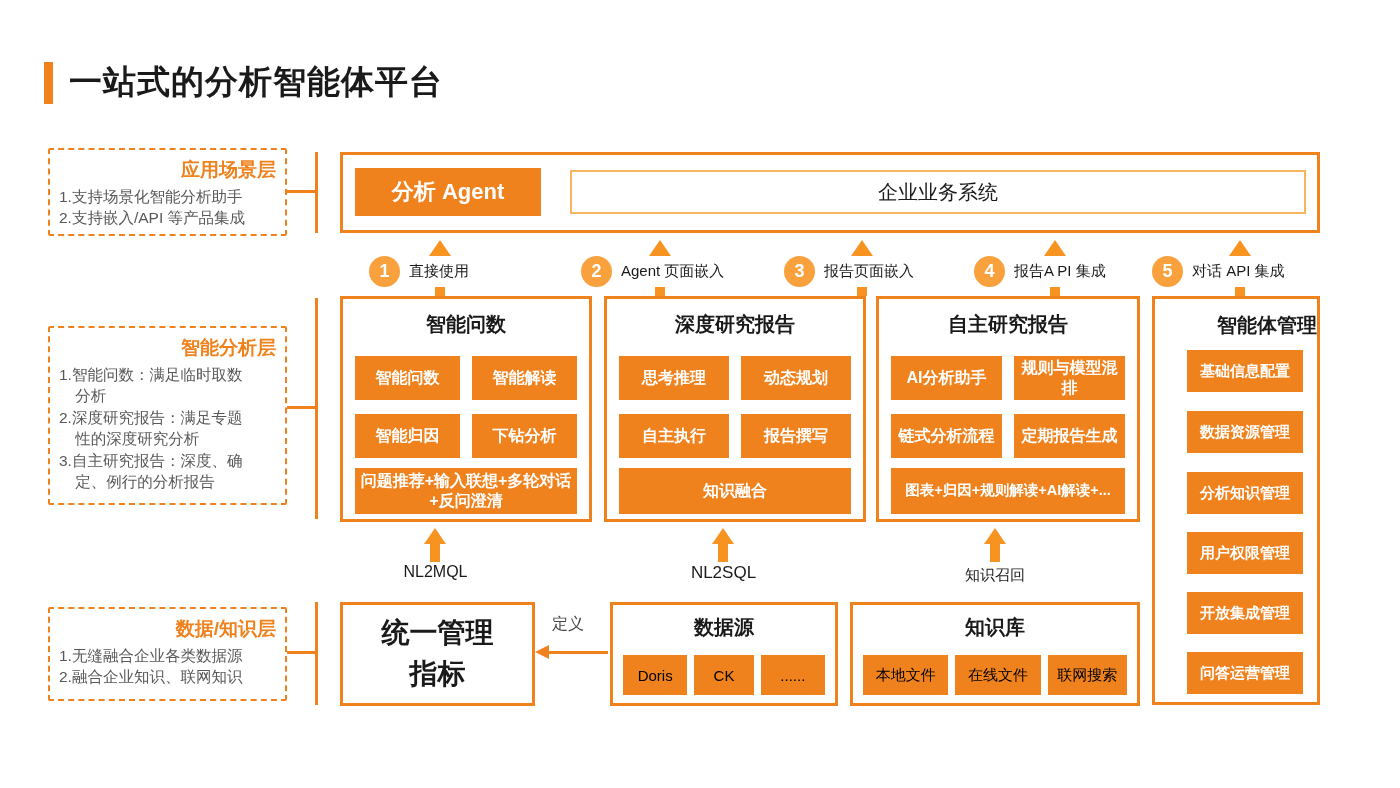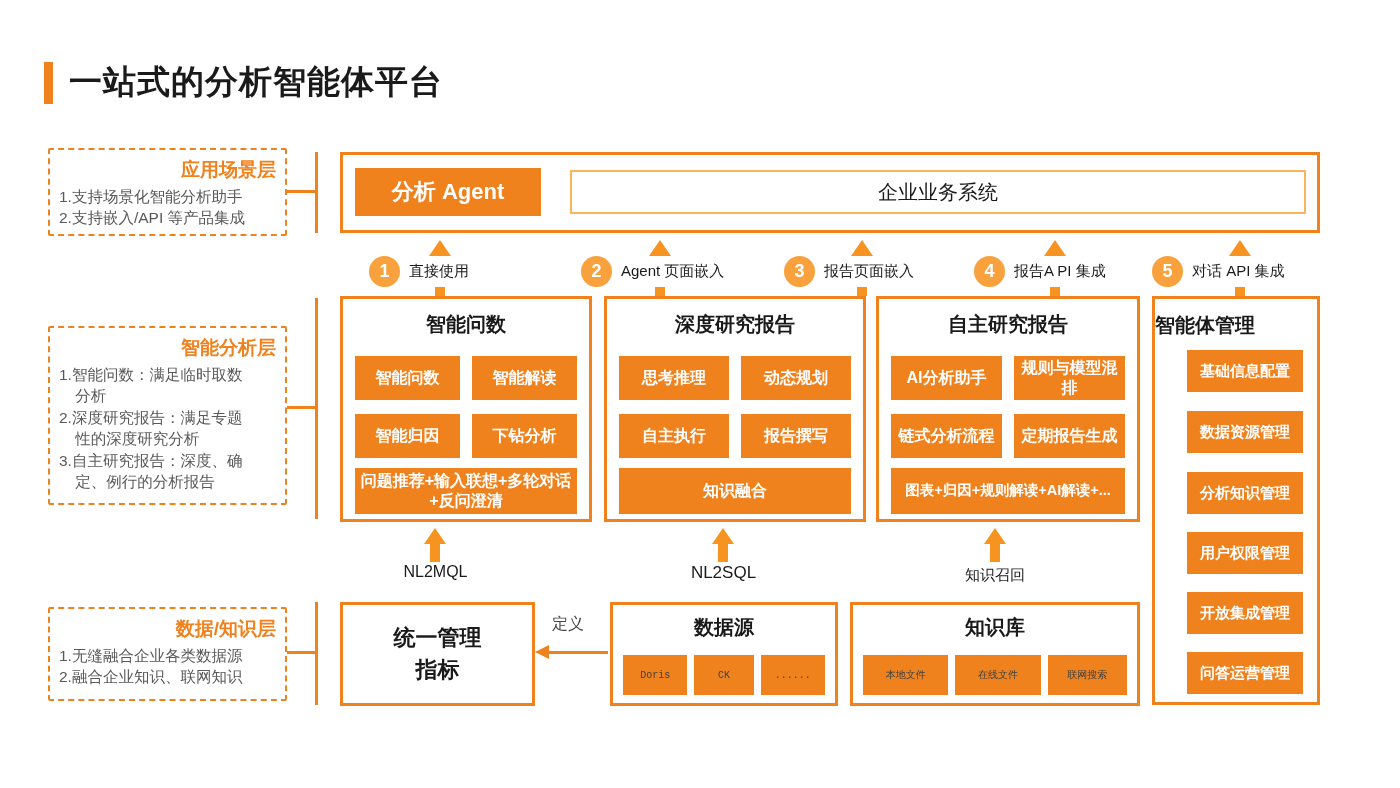--- a/index.html
+++ b/index.html
@@ -48,32 +48,32 @@
   .module-title{position:absolute;left:0;right:0;top:12px;text-align:center;font-size:20px;font-weight:bold;color:var(--ink);}
   .row{position:absolute;left:12px;right:12px;display:grid;grid-template-columns:1fr 1fr;gap:12px;}
   .row1{top:57px;height:44px;}
   .row2{top:115px;height:44px;}
   .fullrow{position:absolute;left:12px;right:12px;top:169px;height:46px;}
   .chip{background:var(--orange);color:#fff;font-size:16px;font-weight:600;display:flex;align-items:center;justify-content:center;text-align:center;line-height:1.22;padding:2px 3px;}
   .chip.small{font-size:14.5px;}
 
   
   .mgmt{position:absolute;left:1152px;top:296px;width:168px;height:409px;border:3px solid var(--orange);background:#fff;}
-  .mgmt-title{position:absolute;left:0;right:0;top:13px;text-align:left;font-size:20px;font-weight:bold;color:var(--ink);}
+  .mgmt-title{position:absolute;left:0;right:0;top:13px;text-align:right;font-size:20px;font-weight:bold;color:var(--ink);}
   .mgmt-chip{position:absolute;left:14px;right:14px;height:42px;background:var(--orange);color:#fff;font-size:15px;font-weight:600;display:flex;align-items:center;justify-content:center;margin-left:18px;}
 
   
   .bridge-label{position:absolute;text-align:center;color:var(--ink);}
 
   
   .bottom-box{position:absolute;top:602px;height:104px;border:3px solid var(--orange);background:#fff;padding-left:13px;}
   .bottom-title{position:absolute;left:0;right:0;top:9px;text-align:center;font-size:20px;font-weight:bold;color:var(--ink);}
   .bottom-chips{position:absolute;left:10px;right:10px;top:50px;height:40px;display:grid;gap:7px;}
-  .bchip{background:var(--orange);color:#404040;font-size:10px;font-weight:500;display:flex;align-items:center;justify-content:center;font-family:Liberation Mono, monospace;}
-  .metrics-box{position:absolute;left:340px;top:602px;width:195px;height:104px;border:3px solid var(--orange);background:#fff;display:flex;flex-direction:column;align-items:center;justify-content:center;font-size:22px;font-weight:600;color:var(--ink);line-height:1.45;}
+  .bchip{background:var(--orange);color:#000000;font-size:15px;font-weight:500;display:flex;align-items:center;justify-content:center;}
+  .metrics-box{position:absolute;left:340px;top:602px;width:195px;height:104px;border:3px solid var(--orange);background:#fff;display:flex;flex-direction:column;align-items:center;justify-content:center;font-size:28px;font-weight:600;color:var(--ink);line-height:1.45;}
   .define-label{position:absolute;left:552px;top:614px;font-size:16px;color:#454545;}
   .define-line{position:absolute;left:548px;top:651px;width:60px;height:3px;background:var(--orange);}
   .define-head{position:absolute;left:535px;top:645px;width:0;height:0;border-top:7px solid transparent;border-bottom:7px solid transparent;border-right:14px solid var(--orange);}
 </style>
 </head>
 <body>
 
 <div class="canvas">
 
   <div class="title-accent"></div>

